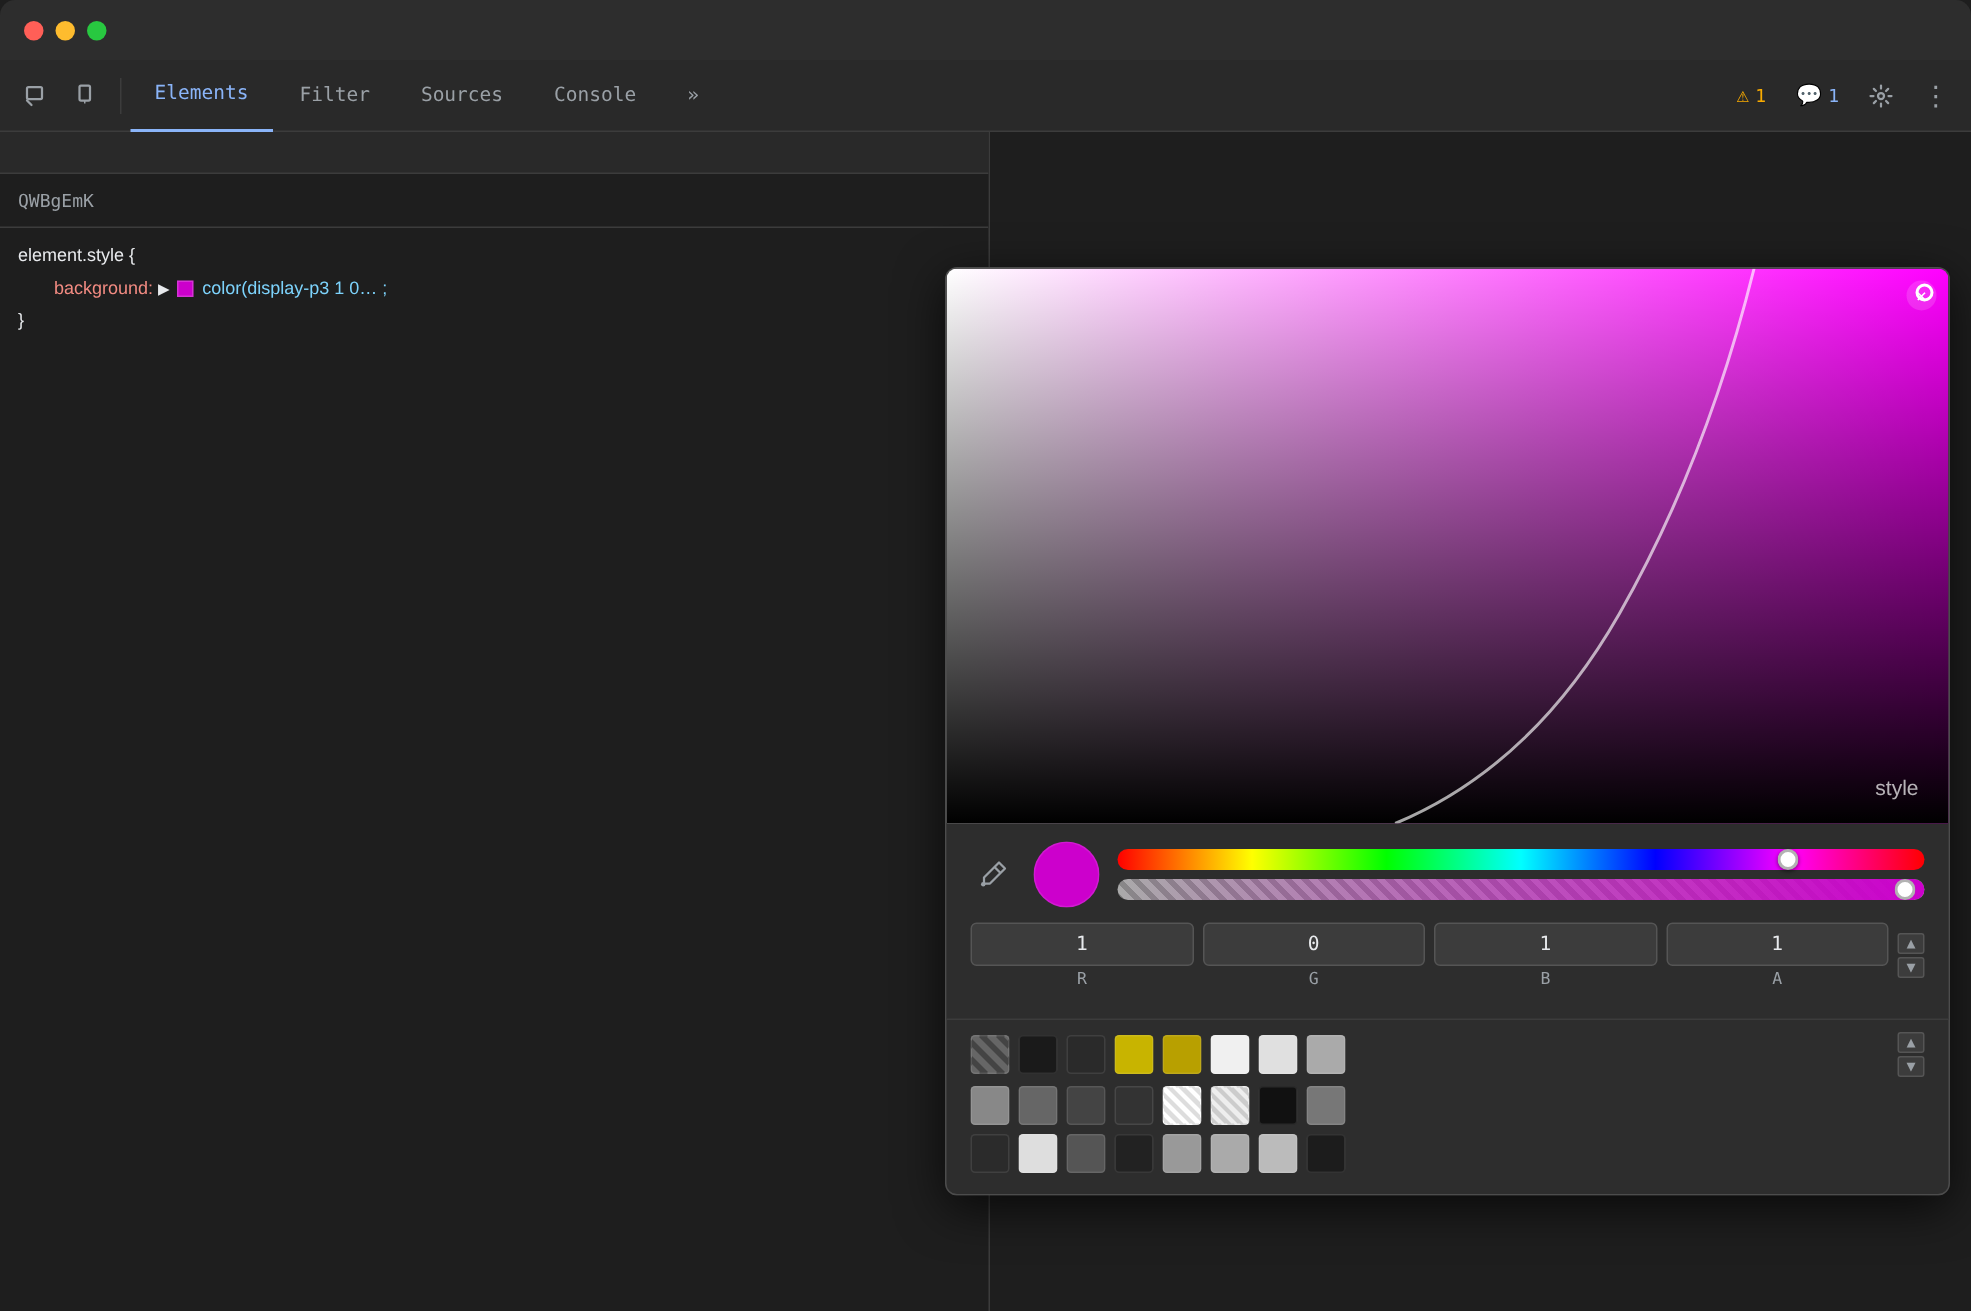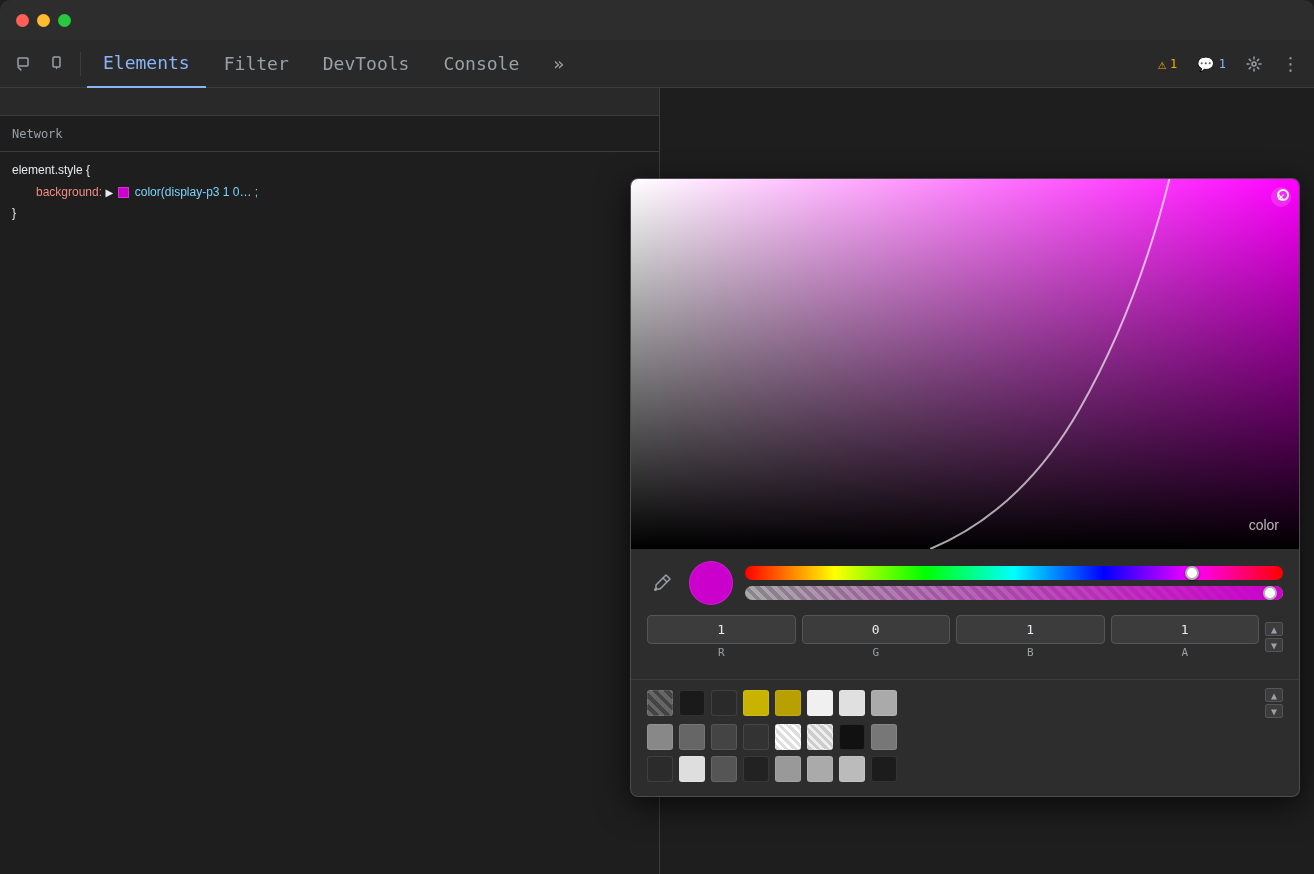--- a/index.html
+++ b/index.html
@@ -79,21 +79,21 @@
       height: 24px;
       background: #3c3c3c;
       margin: 0 4px;
     }
 
     .tab-item {
       padding: 0 16px;
       height: 48px;
       display: flex;
       align-items: center;
-      font-size: 18px;
+      font-size: 13px;
       color: #9aa0a6;
       cursor: pointer;
       position: relative;
       white-space: nowrap;
     }
 
     .tab-item.active {
       color: #8ab4f8;
       border-bottom: 2px solid #8ab4f8;
     }
@@ -483,21 +483,21 @@
 
   <div class="toolbar-sep"></div>
 
   <div class="tab-item active">
     <span>Elements</span>
   </div>
   <div class="tab-item">
     <span>Filter</span>
   </div>
   <div class="tab-item">
-    <span>DevTools</span>
+    <span>Sources</span>
   </div>
   <div class="tab-item">
     <span>Console</span>
   </div>
   <div class="tab-item">
     <span>»</span>
   </div>
 
   <div class="toolbar-right">
     <div class="toolbar-badge badge-warn">
@@ -519,21 +519,21 @@
     </button>
   </div>
 </div>
 
 <div class="main-area">
 
   <div class="left-panel">
     <div class="breadcrumb-bar"></div>
 
     <div class="filter-bar">
-      <span style="color:#9aa0a6;">Network</span>
+      <span style="color:#9aa0a6;">QWBgEmK</span>
     </div>
 
     <div class="styles-panel">
       <div>
         <span>element.style {</span>
       </div>
       <div style="padding-left: 2em;">
         <span class="css-property">background:</span>
         <span> </span>
         <span class="css-arrow">▶</span>
@@ -556,21 +556,21 @@
       </div>
 
       <div class="color-gradient-area">
         <div class="gradient-canvas">
           <div class="gradient-bg"></div>
           <div class="gradient-dark"></div>
 
           <svg class="gamut-curve" viewBox="0 0 670 370" preserveAspectRatio="none">
             <path d="M 540 0 C 520 80, 490 160, 450 230 C 410 300, 360 345, 300 370" stroke="rgba(255,255,255,0.65)" stroke-width="2" fill="none"></path>
           </svg>
-          <div class="srgb-label">color</div>
+          <div class="srgb-label">style</div>
 
           <div style="position:absolute; top:10px; right:10px; width:12px; height:12px; border-radius:50%; border:2px solid white;"></div>
         </div>
       </div>
 
       <div class="color-picker-bottom">
 
         <div class="picker-row1">
           <div class="eyedropper-btn" title="Pick color from page">
             <svg width="18" height="18" viewBox="0 0 18 18" fill="none">

